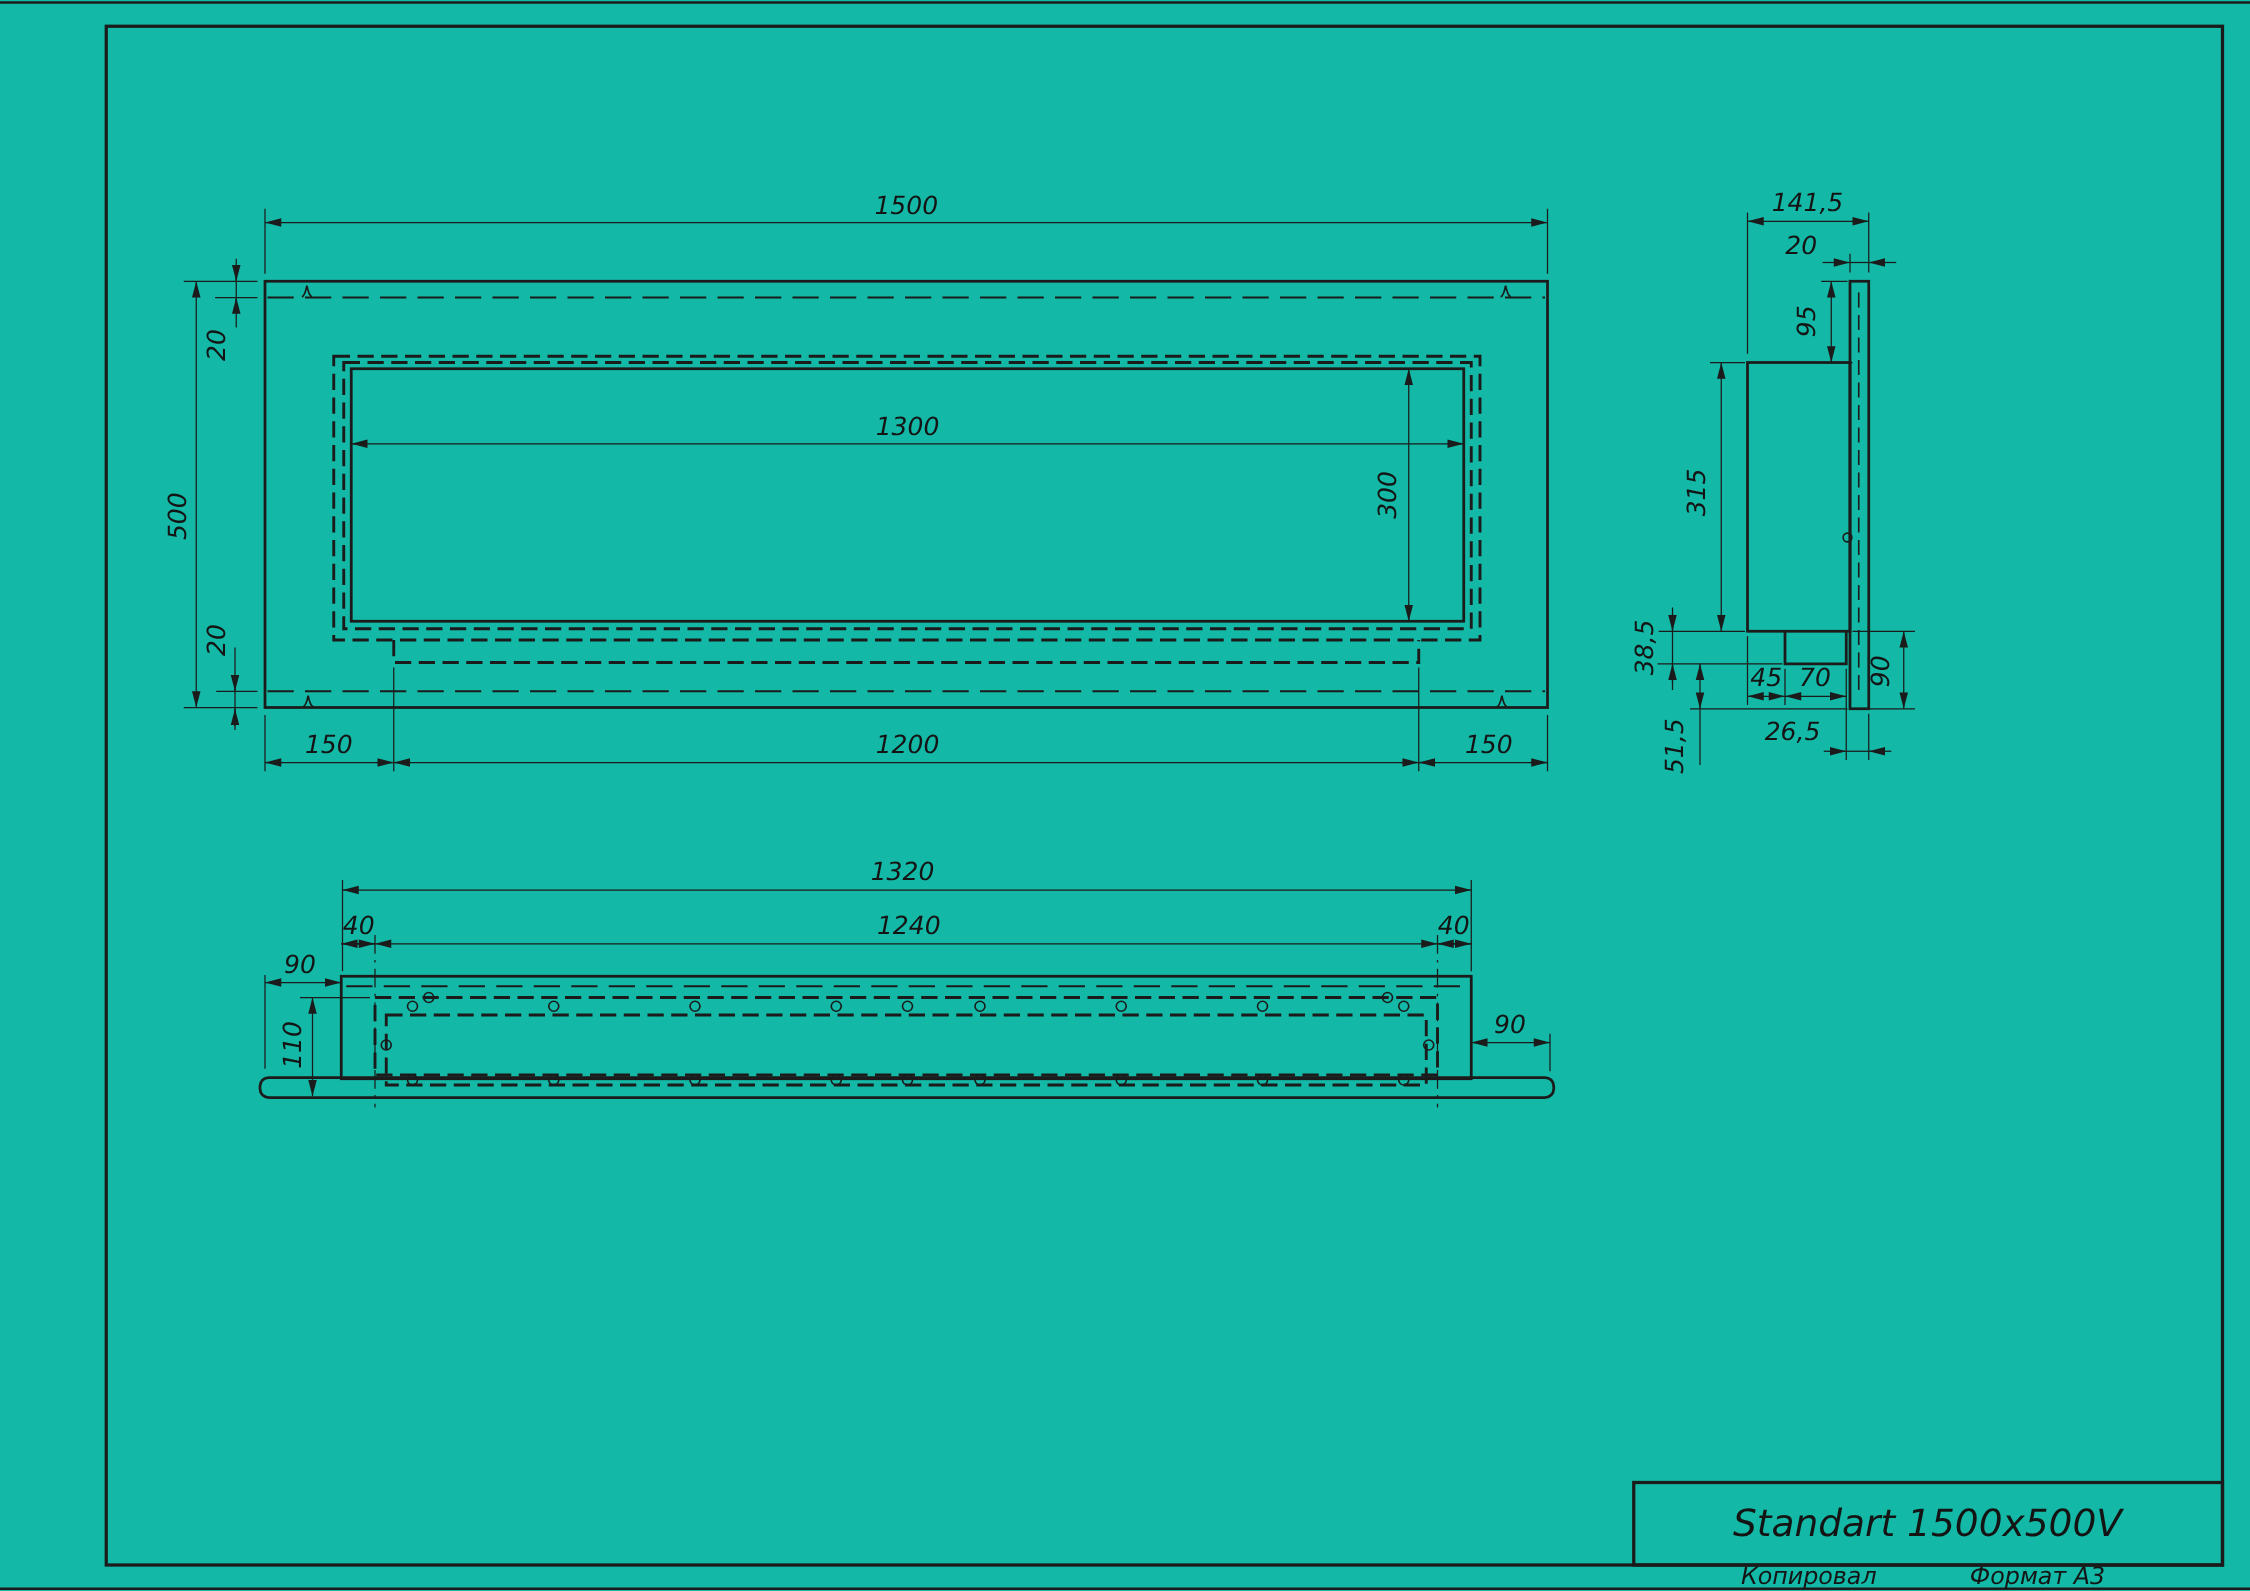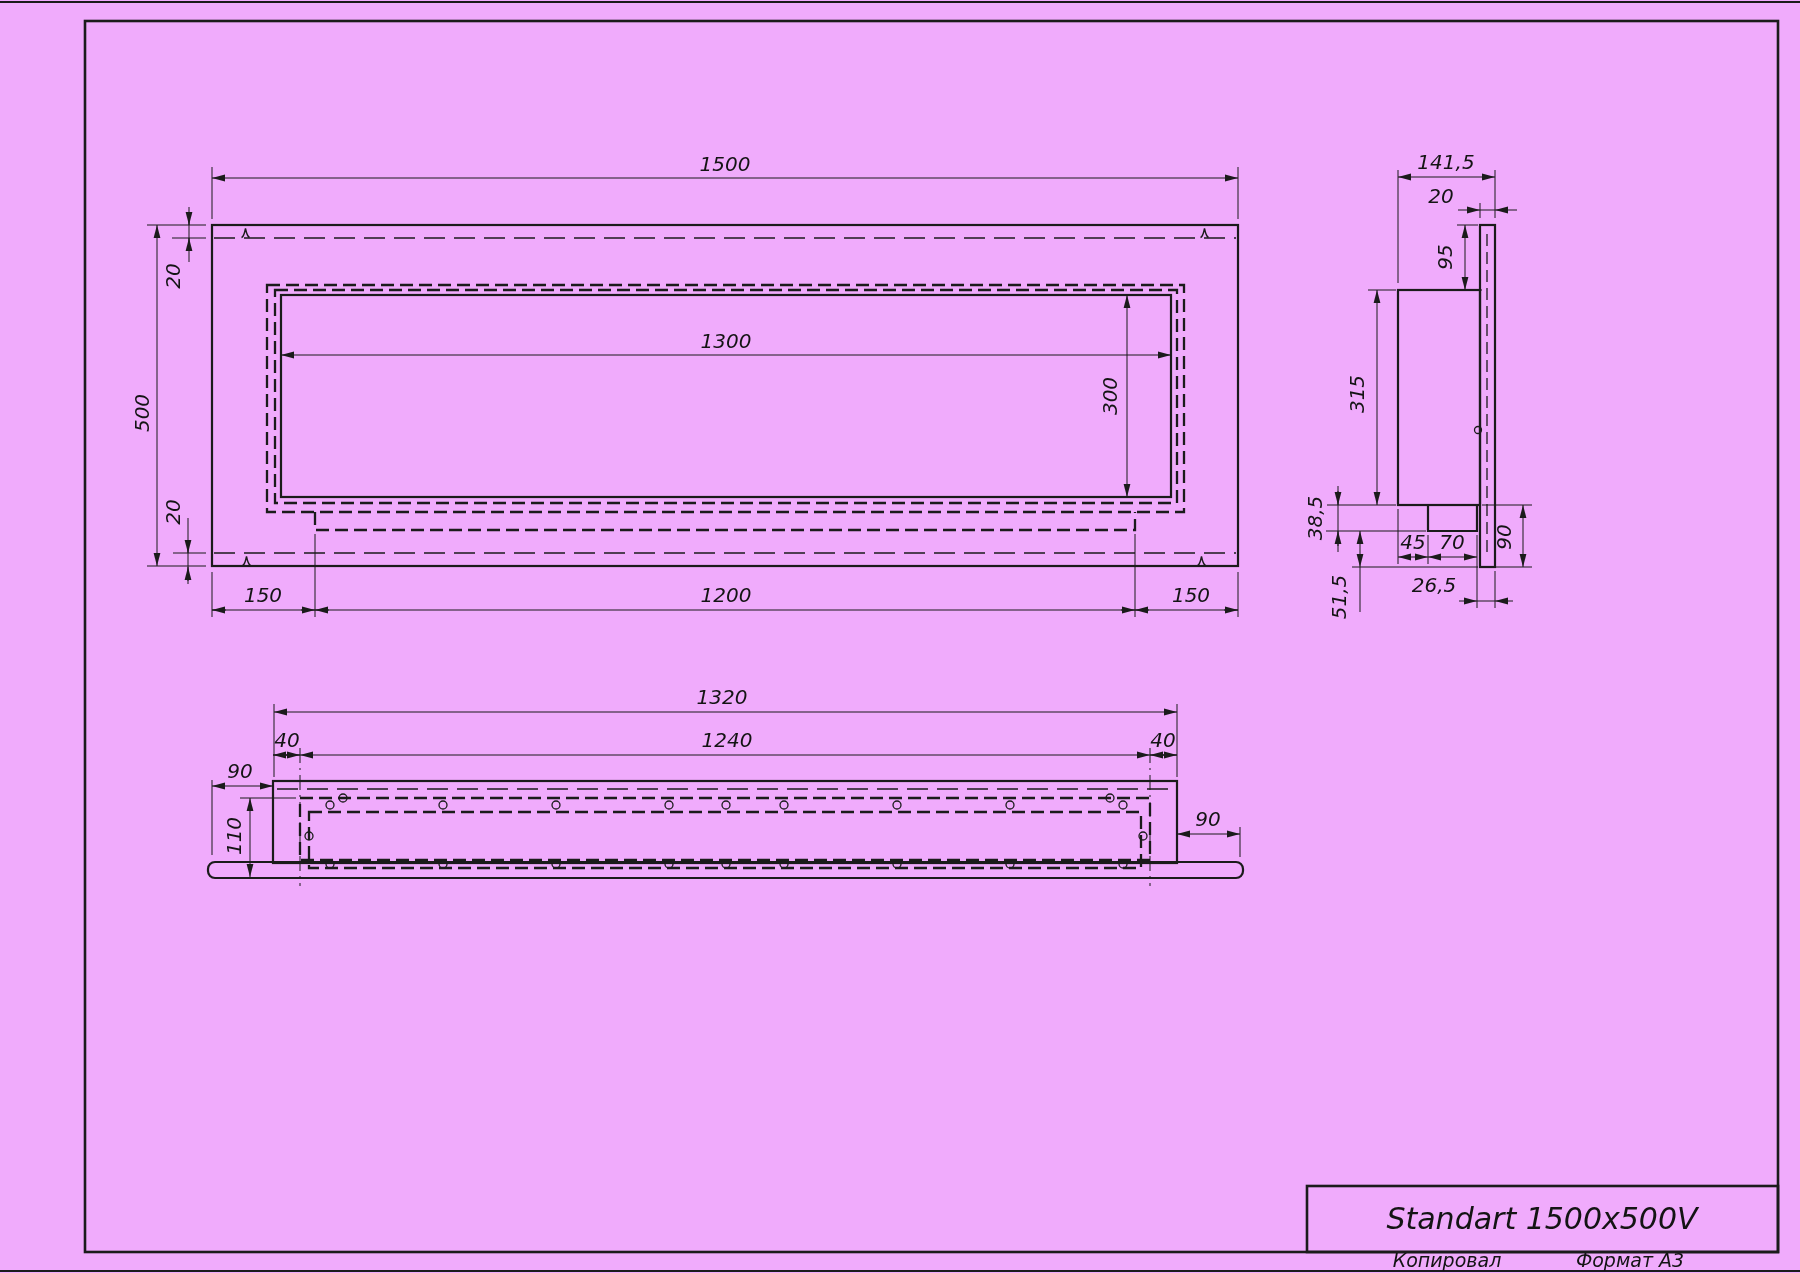--- a/index.html
+++ b/index.html
@@ -1,16 +1,16 @@
 <!DOCTYPE html>
 <html><head>
 <meta charset="utf-8">
 <style>
   html,body{margin:0;padding:0;background:#e8e8e8;}
-  .sheet{position:relative;width:1800px;height:1273px;background:#f0abfc;margin:0 auto;
+  .sheet{position:relative;width:1800px;height:1273px;background:#14b8a6;margin:0 auto;
          font-family:"DejaVu Sans",sans-serif;}
   svg{display:block}
   .main{stroke:#1b1b1b;stroke-width:2.2;fill:none;stroke-linecap:butt}
   .hid{stroke:#1b1b1b;stroke-width:2.3;fill:none;stroke-dasharray:13 6}
   .dsh{stroke:#1b1b1b;stroke-width:1.6;fill:none;stroke-dasharray:21 9}
   .dsh2{stroke:#1b1b1b;stroke-width:1.3;fill:none;stroke-dasharray:12 6}
   .cl{stroke:#1b1b1b;stroke-width:1;fill:none;stroke-dasharray:15 5 2 5}
   .ext{stroke:#1b1b1b;stroke-width:1;fill:none}
   .dim{stroke:#1b1b1b;stroke-width:1;fill:none}
   .hook{stroke:#1b1b1b;stroke-width:1.4;fill:none}

